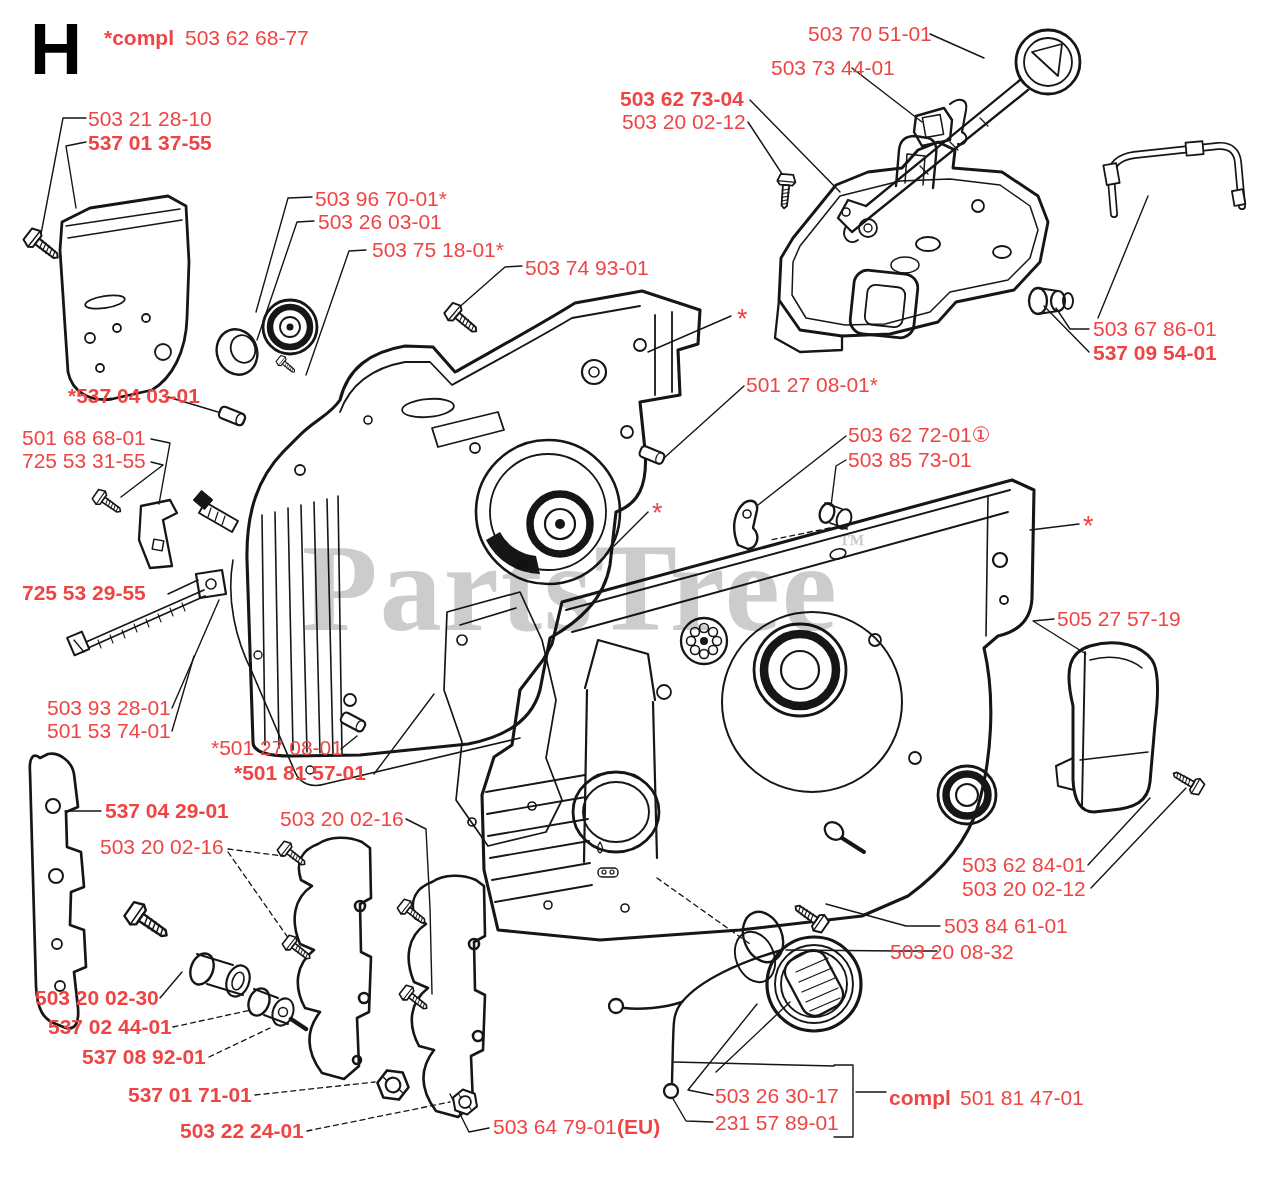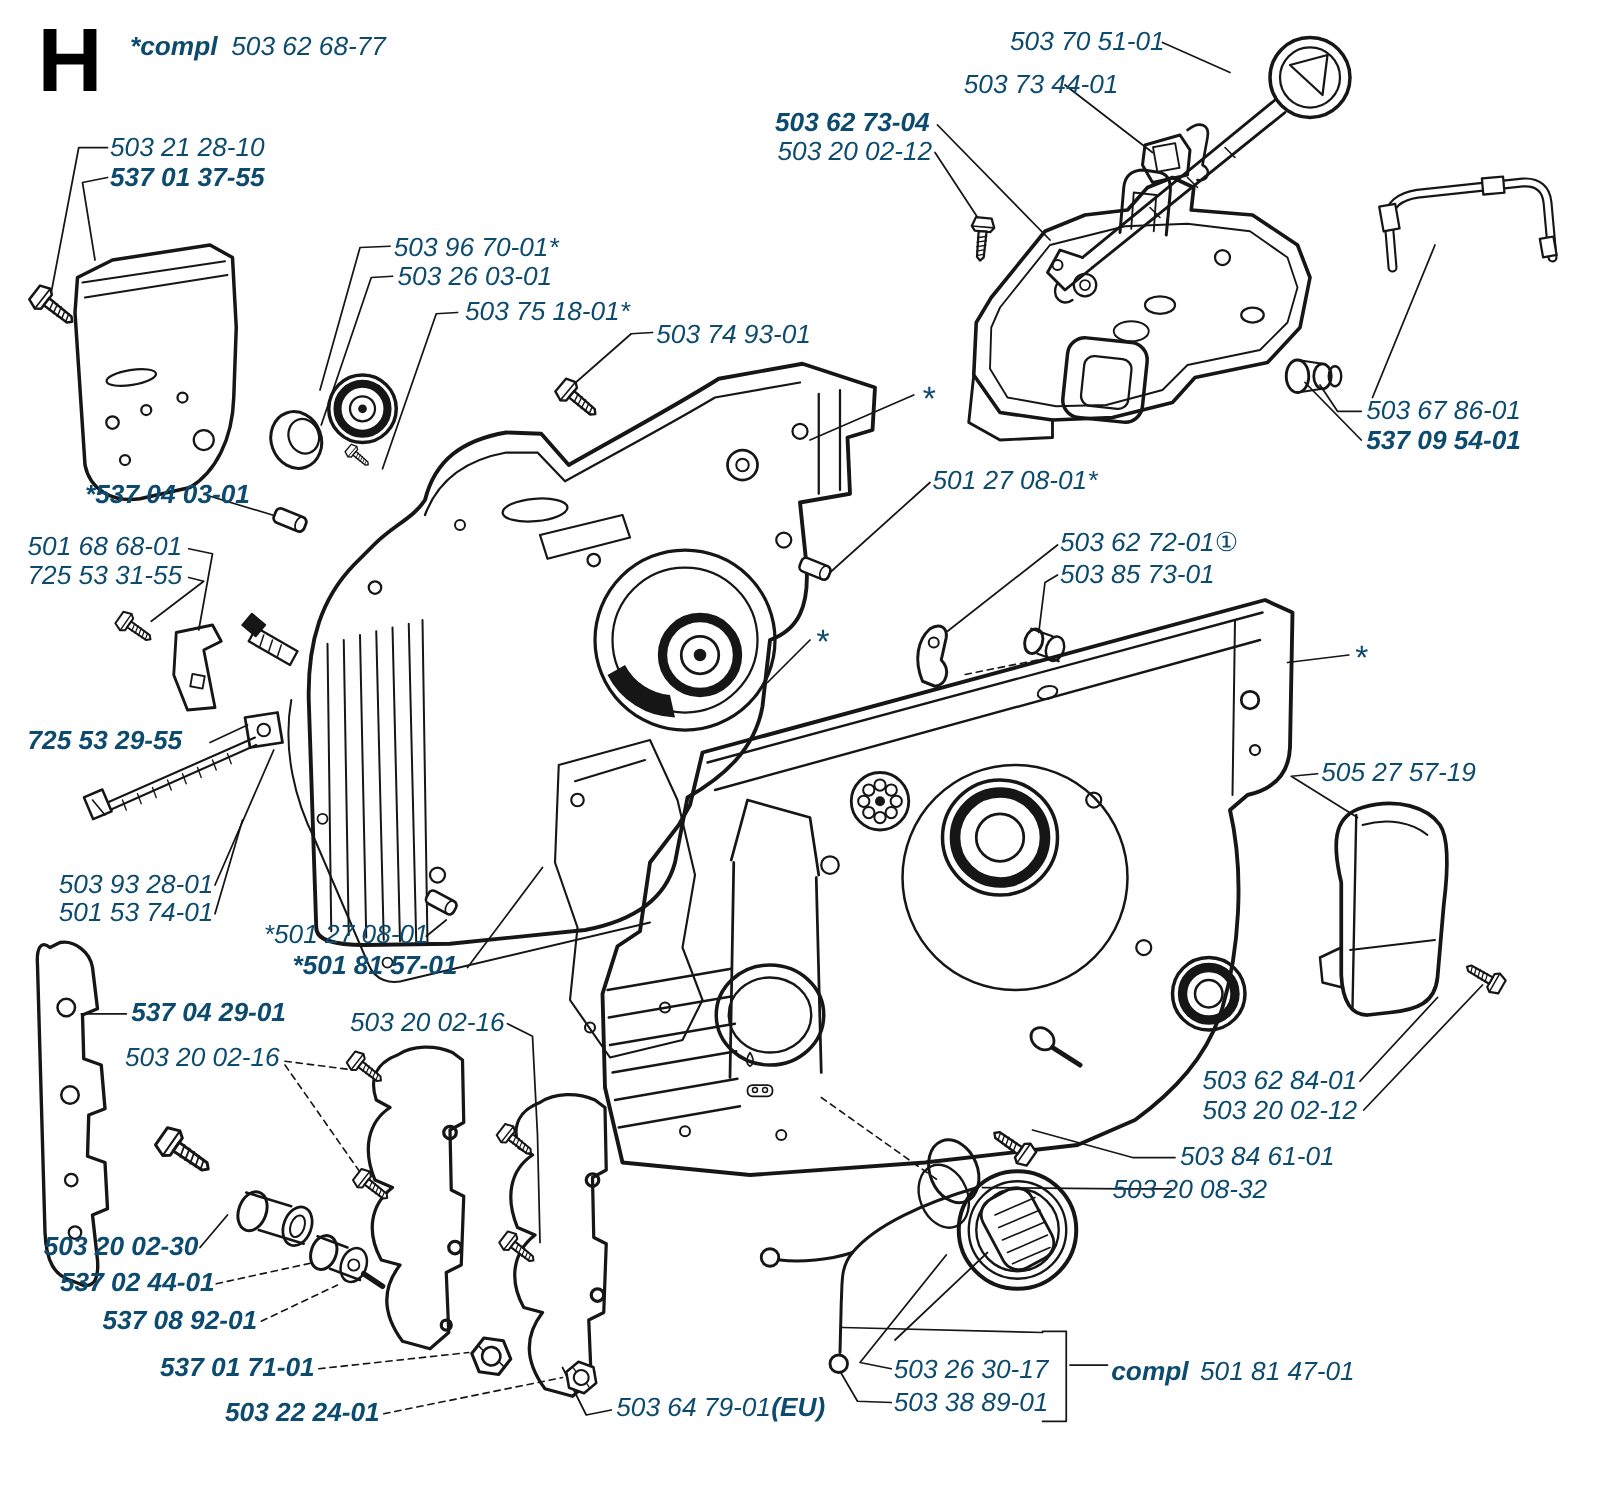--- a/index.html
+++ b/index.html
@@ -6,21 +6,21 @@
   #stage{position:relative;width:1280px;height:1199px;background:#ffffff;overflow:hidden;
          font-family:"Liberation Sans","DejaVu Sans",sans-serif;}
   #art{position:absolute;left:0;top:0;z-index:1;}
   #watermark{position:absolute;left:302px;top:518px;z-index:2;
              font-family:"Liberation Serif","DejaVu Serif",serif;font-weight:700;
              font-size:124px;letter-spacing:2px;mix-blend-mode:multiply;opacity:.85;
              white-space:nowrap;pointer-events:none;}
   #watermark sup{font-size:26px;vertical-align:78px;letter-spacing:0;}
   #section-letter{position:absolute;left:30px;top:8px;z-index:3;font-size:72px;font-weight:700;color:#000;}
   #labels-layer{position:absolute;left:0;top:0;width:100%;height:100%;z-index:3;}
-  .part-label{position:absolute;font-size:21px;line-height:1.0;color:#0c4a6e;white-space:nowrap;font-style:italic;}
+  .part-label{position:absolute;font-size:21px;line-height:1.0;color:#ef4444;white-space:nowrap;}
   .part-label.bold{font-weight:700;}
 </style>
 </head>
 <body>
 
 <div id="stage">
 
   <svg id="art" width="1280" height="1199" viewBox="0 0 1280 1199" stroke="#161616" fill="none" stroke-linecap="round" stroke-linejoin="round">
 
     <defs>
@@ -335,20 +335,23 @@
       <circle cx="56" cy="876" r="7" stroke-width="2"></circle>
       <circle cx="57" cy="944" r="5" stroke-width="1.8"></circle>
       <circle cx="60" cy="986" r="5" stroke-width="1.8"></circle>
     </g>
 
     <g>
       <use href="#bolt" transform="translate(458,316) rotate(40) scale(0.95)"></use>
     </g>
   </svg>
 
+  <div id="watermark" style="color: rgb(195, 195, 195);">
+    <span>PartsTree</span><sup>™</sup>
+  </div>
 
   <div id="section-letter">H</div>
 
   <div id="labels-layer">
       <div class="part-label bold" style="left: 104px; top: 27px;">*compl</div>
       <div class="part-label" style="left: 185px; top: 27px;">503 62 68-77</div>
       <div class="part-label" style="left: 808px; top: 23px;">503 70 51-01</div>
       <div class="part-label" style="left: 731px; top: 57px; margin-left: 40px;">503 73 44-01</div>
       <div class="part-label bold" style="left: 620px; top: 88px;">503 62 73-04</div>
       <div class="part-label" style="left: 622px; top: 111px;">503 20 02-12</div>
@@ -383,17 +386,17 @@
       <div class="part-label bold" style="left: 128px; top: 1084px;">537 01 71-01</div>
       <div class="part-label bold" style="left: 180px; top: 1120px;">503 22 24-01</div>
       <div class="part-label" style="left: 493px; top: 1116px;">503 64 79-01</div>
       <div class="part-label bold" style="left: 617px; top: 1116px;">(EU)</div>
       <div class="part-label" style="left: 1057px; top: 608px;">505 27 57-19</div>
       <div class="part-label" style="left: 962px; top: 854px;">503 62 84-01</div>
       <div class="part-label" style="left: 962px; top: 878px;">503 20 02-12</div>
       <div class="part-label" style="left: 944px; top: 915px;">503 84 61-01</div>
       <div class="part-label" style="left: 890px; top: 941px;">503 20 08-32</div>
       <div class="part-label" style="left: 715px; top: 1085px;">503 26 30-17</div>
-      <div class="part-label" style="left: 715px; top: 1112px;">503 38 89-01</div>
+      <div class="part-label" style="left: 715px; top: 1112px;">231 57 89-01</div>
       <div class="part-label bold" style="left: 889px; top: 1087px;">compl</div>
       <div class="part-label" style="left: 960px; top: 1087px;">501 81 47-01</div>
     </div>
 </div>
 
 </body></html>

